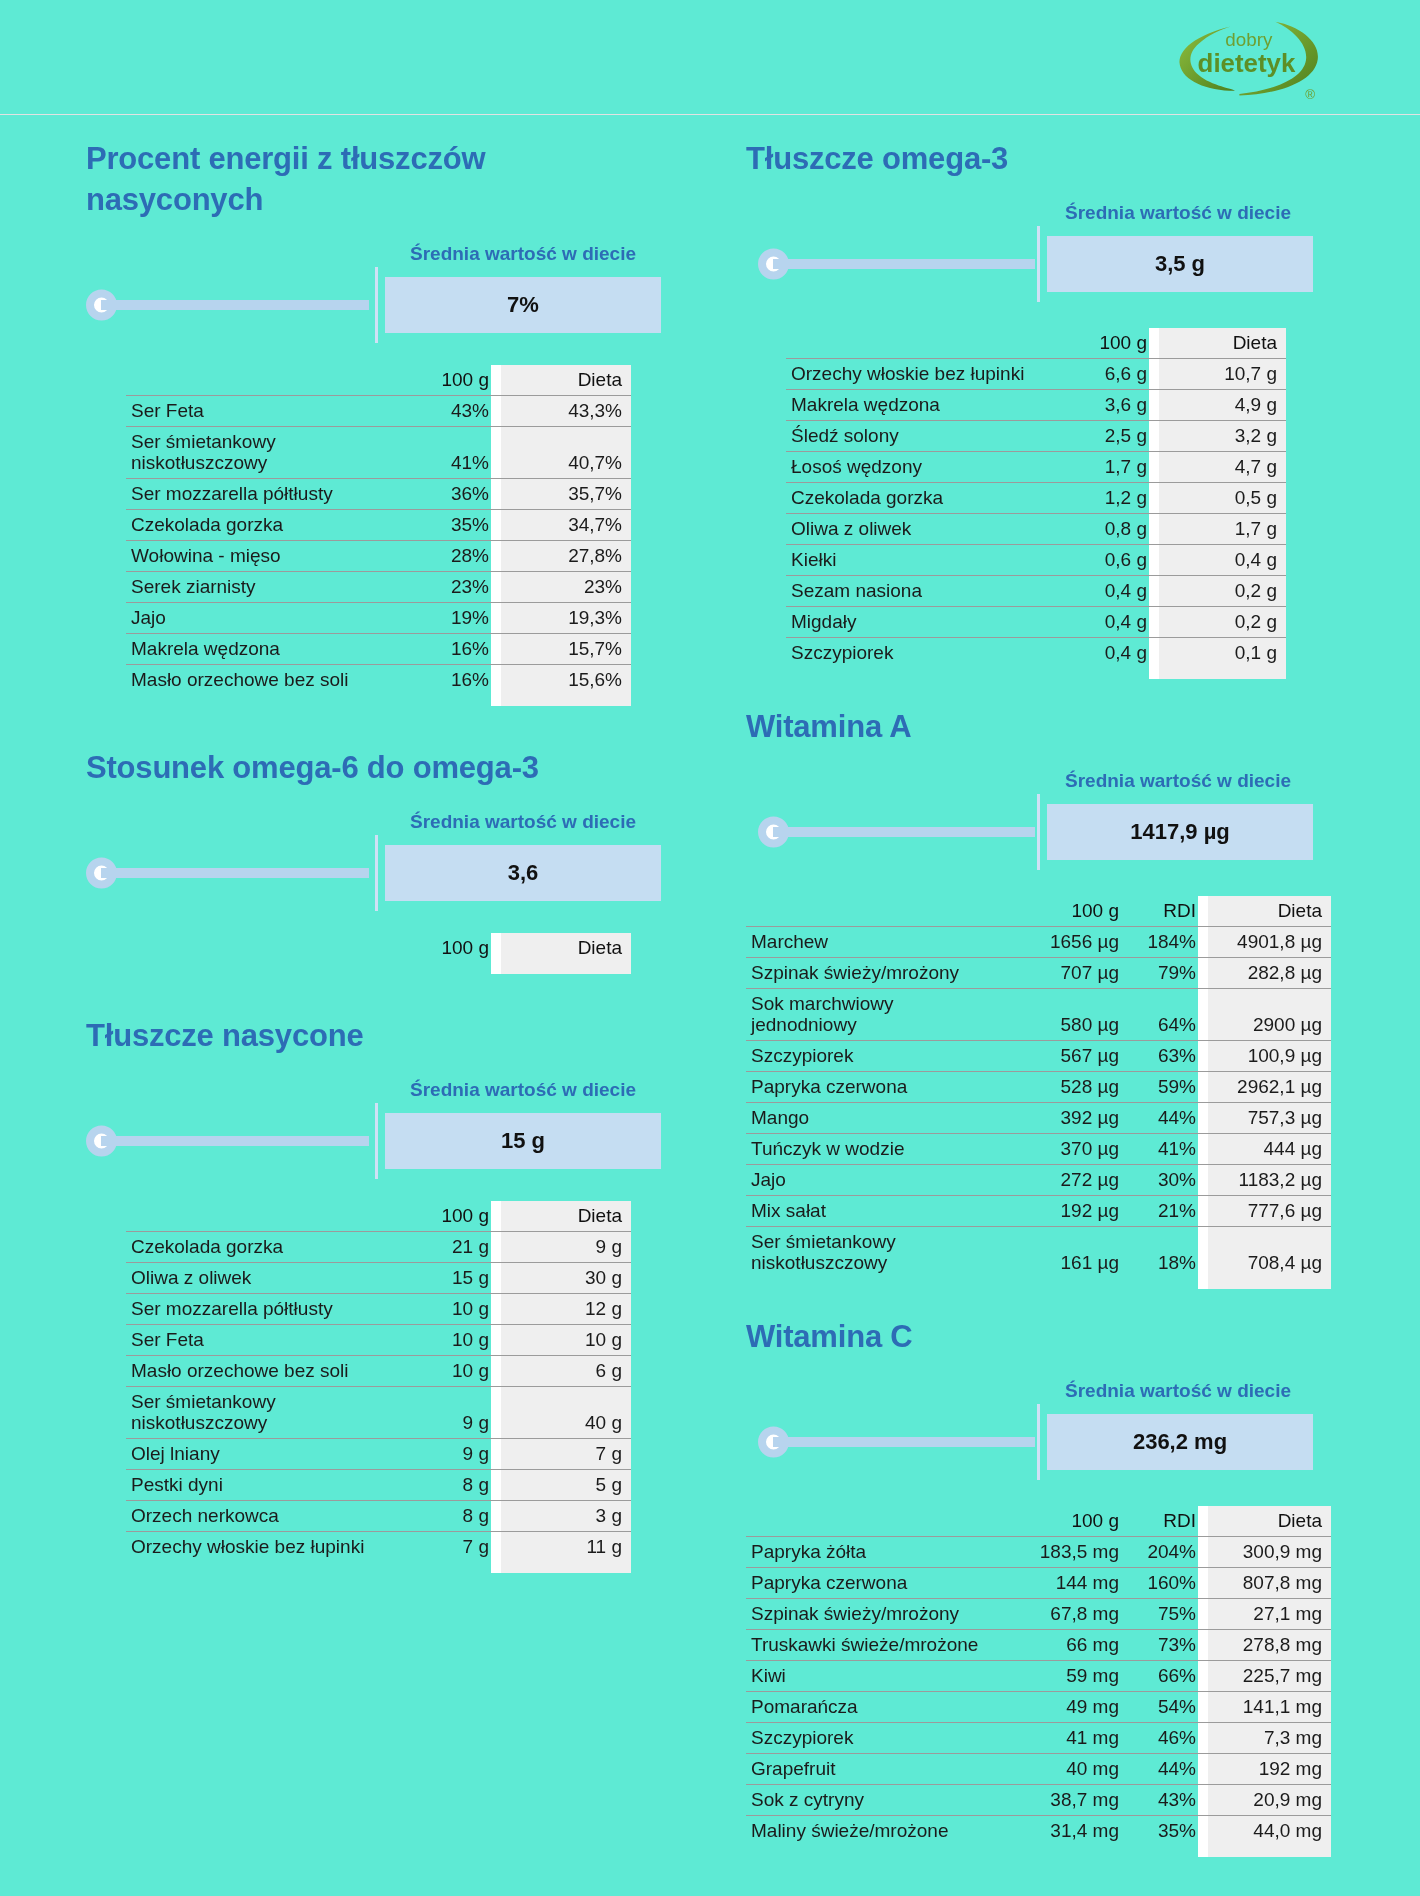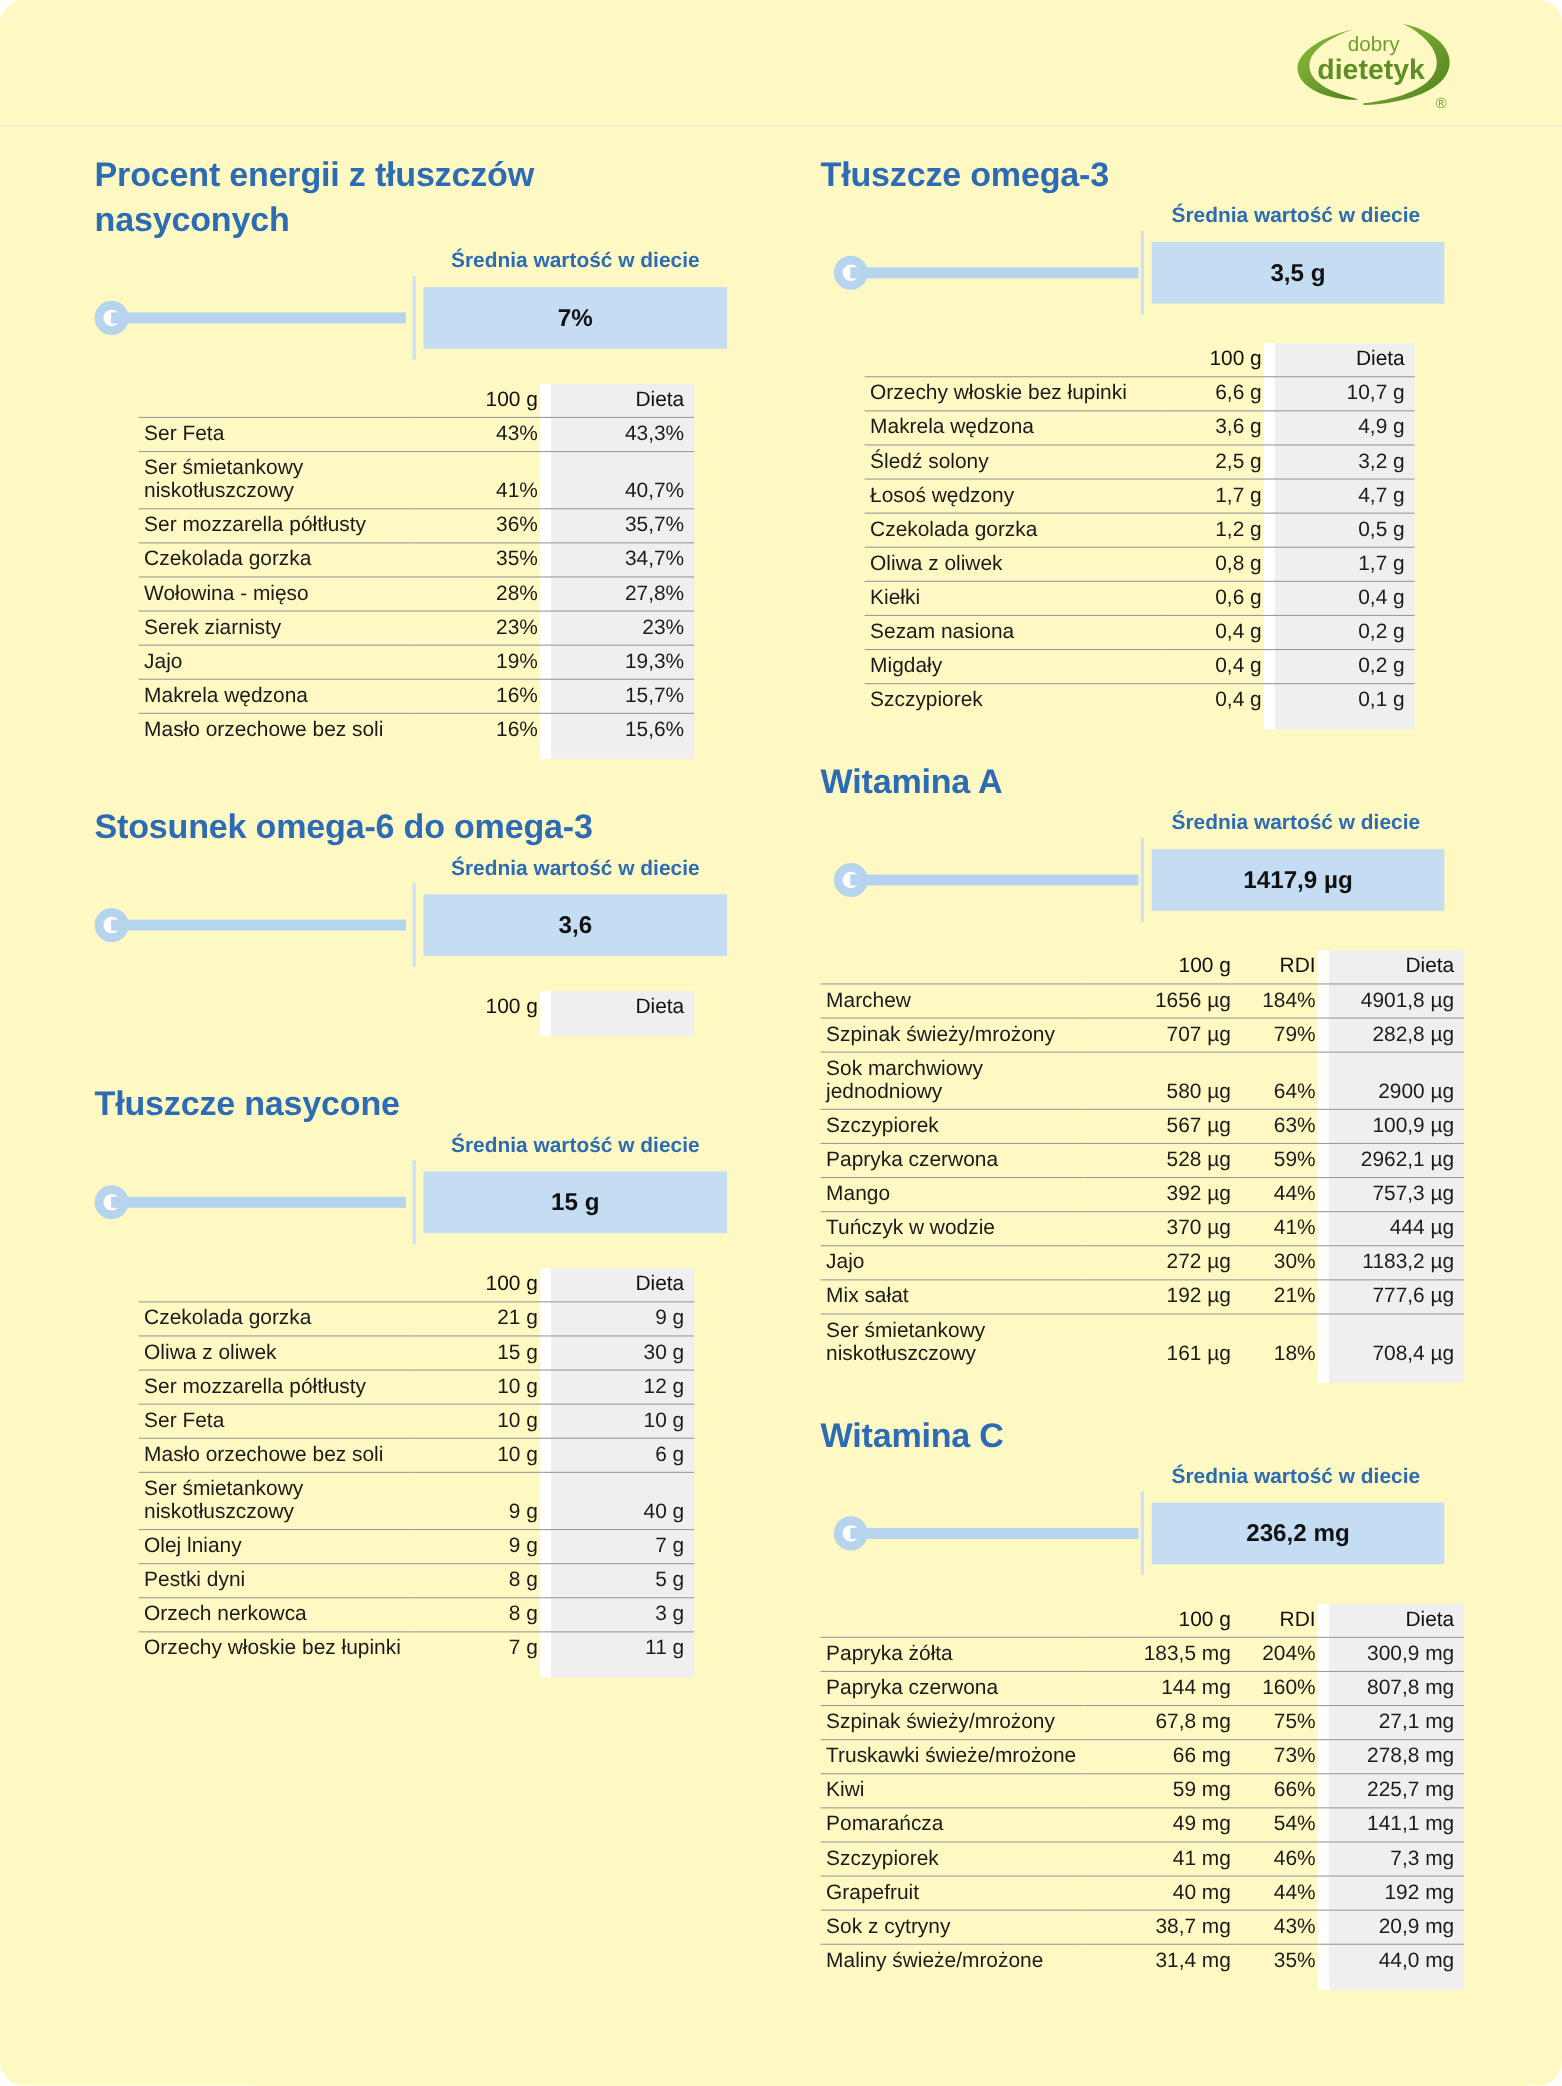--- a/index.html
+++ b/index.html
@@ -2,41 +2,41 @@
 <html style="--accent: #2d6cb5; --bar: #c5ddf2; --track: #b7d4ee; --tick: #cfe1f5; --dieta-bg: #efefef; --border: #9b9b9b; --text: #1b1b1b; --divider: #e2e2e2;"><head>
 <meta charset="utf-8">
 <style>
   :root{
     --accent:#2d6cb5; --bar:#c5ddf2; --track:#b7d4ee; --tick:#cfe1f5;
     --dieta-bg:#efefef; --border:#9b9b9b; --text:#1b1b1b; --divider:#e2e2e2;
   }
   *{box-sizing:border-box;}
   html,body{margin:0;padding:0;background:#fff;}
   body{font-family:"Liberation Sans","DejaVu Sans",sans-serif;color:var(--text);}
-  .page{position:relative;width:1420px;height:1896px;background:#fef9c3;overflow:hidden;border-radius:22px;}
+  .page{position:relative;width:1420px;height:1896px;background:#5eead4;overflow:hidden;}
 
   
   .hdr{position:relative;height:115px;border-bottom:1px solid var(--divider);}
   .logo{position:absolute;top:14px;right:88px;width:168px;height:94px;}
 
   
   .cols{display:flex;padding-left:86px;}
   .col{display:block;}
   .col-l{width:575px;}
   .gap{width:85px;flex:0 0 85px;}
   .col-r{width:585px;}
 
   .sec{margin-top:36px;}
   .col-l .sec.first,.col-r .sec.first{margin-top:24px;}
   .col-l .sec{margin-top:42px;}
   .col-r .sec{margin-top:28px;}
 
   h2.title{margin:0;color:var(--accent);font-size:31px;line-height:1.32;font-weight:700;max-width:500px;letter-spacing:-.2px;}
 
-  .avg-label{margin-top:6px;color:var(--accent);font-size:19px;font-weight:700;text-align:right;}
+  .avg-label{margin-top:22px;color:var(--accent);font-size:19px;font-weight:700;text-align:right;}
   .col-l .avg-label{padding-right:25px;}
   .col-r .avg-label{padding-right:40px;}
 
   
   .slider{position:relative;margin-top:12px;height:56px;}
   .knob{position:absolute;top:50%;transform:translateY(-50%);width:31px;height:31px;border:8px solid var(--track);border-radius:50%;background:#fff;}
   .col-l .knob{left:0;}
   .col-r .knob{left:12px;}
   .track{position:absolute;top:50%;transform:translateY(-50%);height:10px;background:var(--track);}
   .col-l .track{left:15px;right:292px;}

